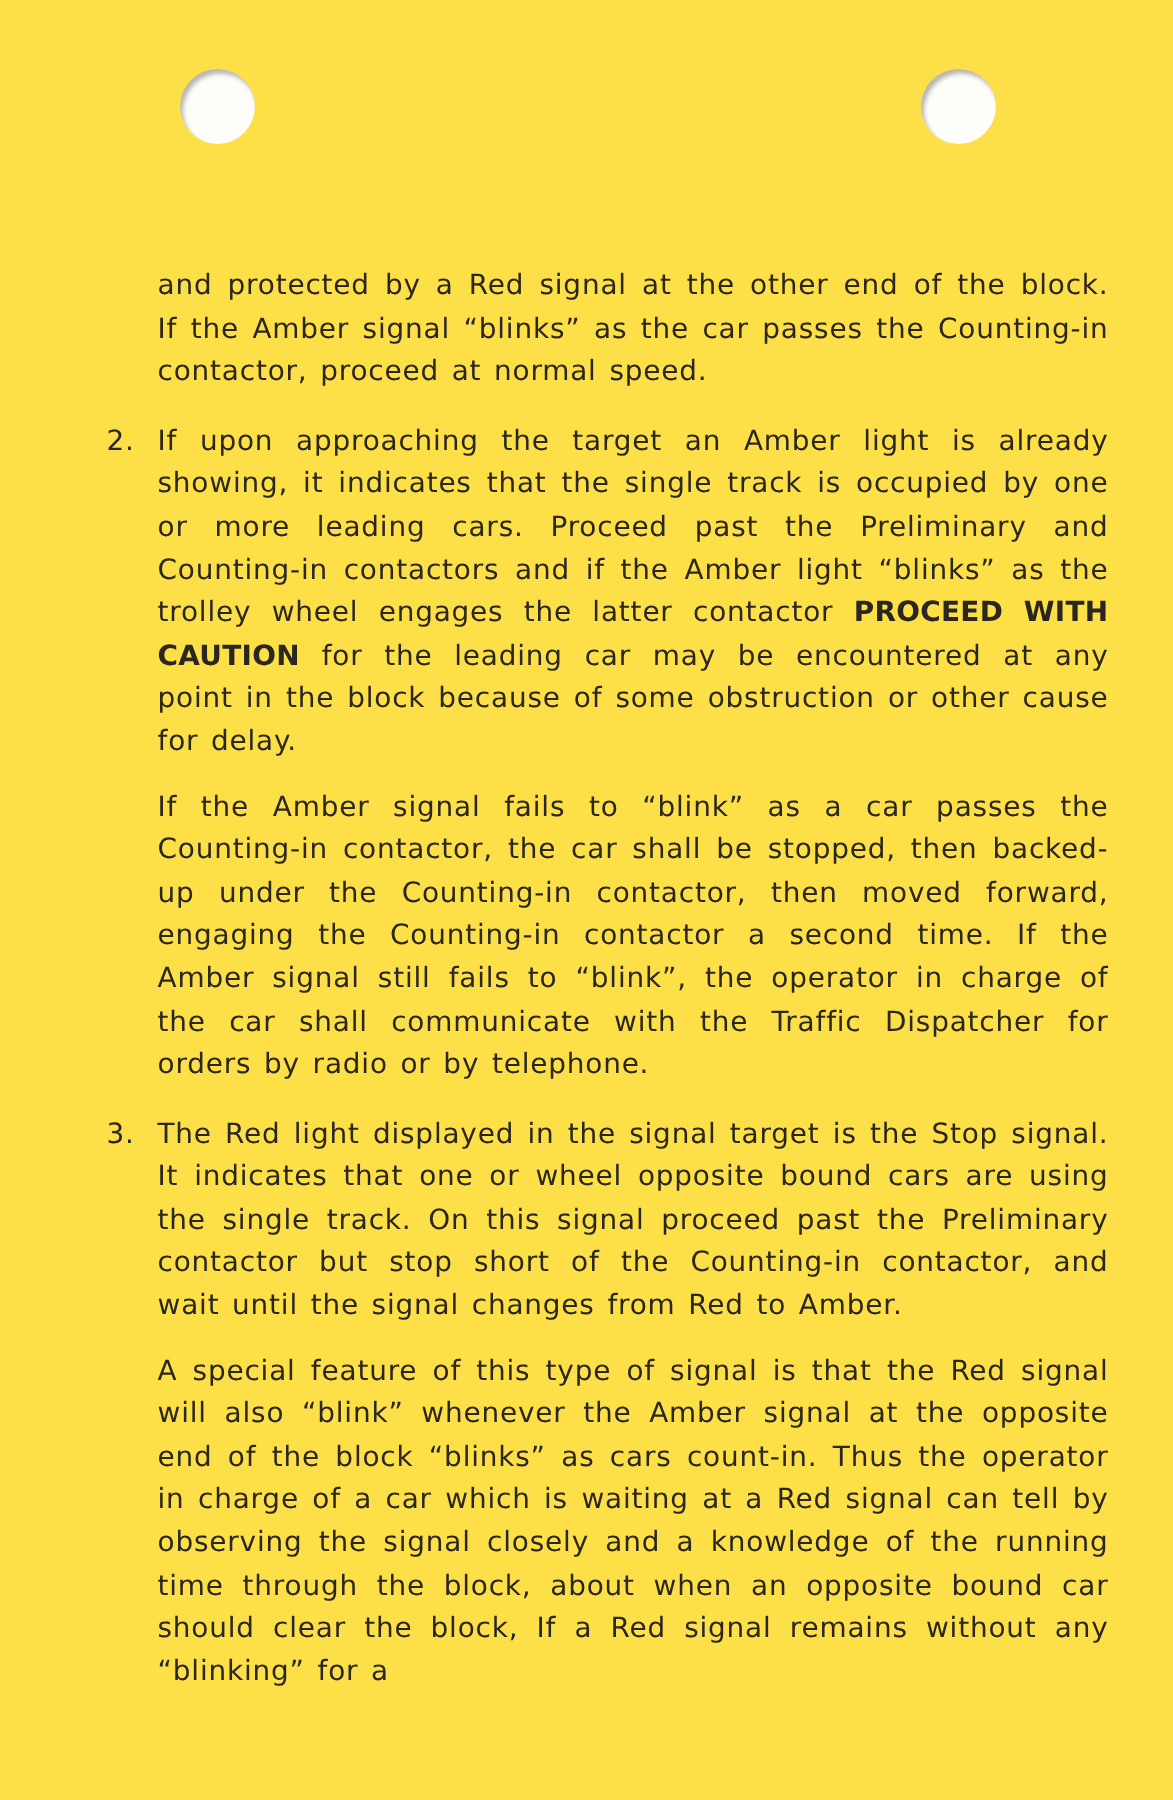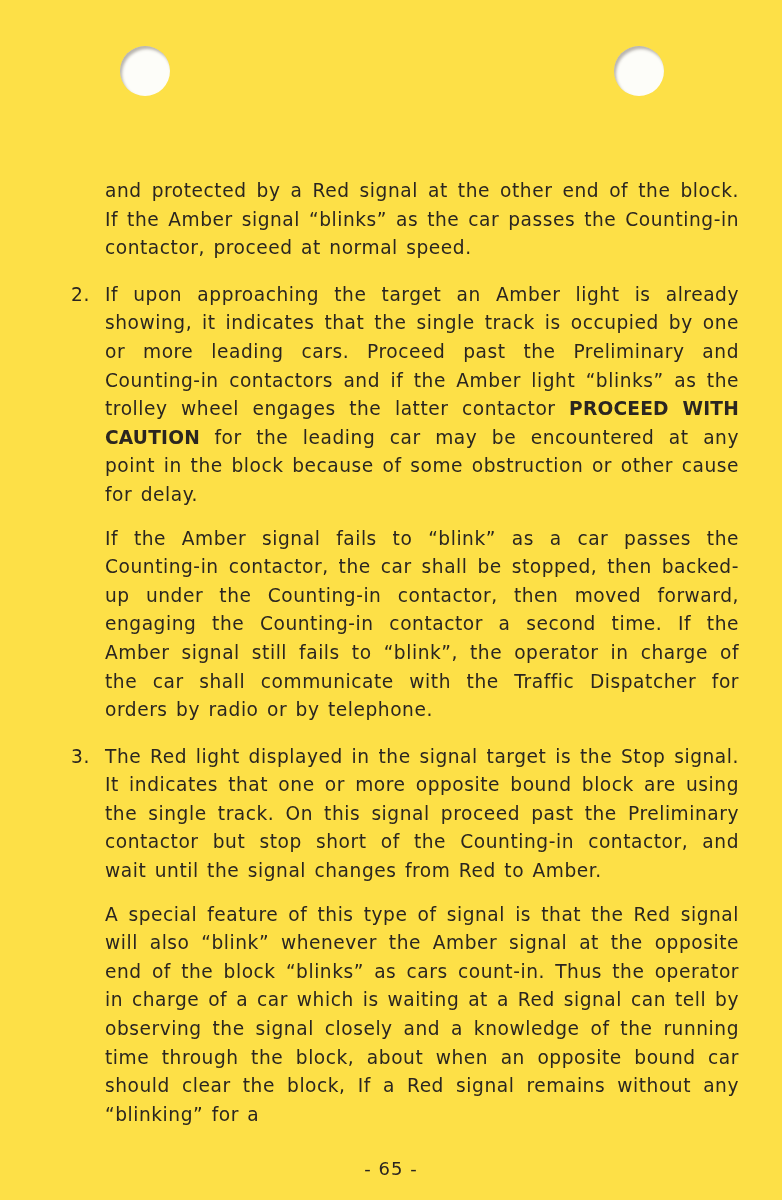--- a/index.html
+++ b/index.html
@@ -83,20 +83,19 @@
 
     <div class="numbered">
       <span class="num">2.</span>
       <p class="para"><span>If upon approaching the target an Amber light is already showing, it indicates that the single track is occupied by one or more leading cars.  Proceed past the Preliminary and Counting-in contactors and if the Amber light “blinks” as the trolley wheel engages the latter contactor </span><span class="bold">PRO­CEED WITH CAUTION</span><span> for the leading car may be en­countered at any point in the block because of some obstruction or other cause for delay.</span></p>
     </div>
 
     <p class="para gap">If the Amber signal fails to “blink” as a car passes the Counting-in contactor, the car shall be stopped, then backed-up under the Counting-in contactor, then moved forward, engaging the Counting-in contactor a second time.  If the Amber signal still fails to “blink”, the oper­ator in charge of the car shall communicate with the Traffic Dispatcher for orders by radio or by telephone.</p>
 
     <div class="numbered">
       <span class="num">3.</span>
-      <p class="para">The Red light displayed in the signal target is the Stop signal.  It indicates that one or more opposite bound block are using the single track.  On this signal proceed past the Preliminary contactor but stop short of the Counting-in contactor, and wait until the signal changes from Red to Amber.</p>
+      <p class="para">The Red light displayed in the signal target is the Stop signal.  It indicates that one or wheel opposite bound cars are using the single track.  On this signal proceed past the Preliminary contactor but stop short of the Counting-in contactor, and wait until the signal changes from Red to Amber.</p>
     </div>
 
     <p class="para gap">A special feature of this type of signal is that the Red signal will also “blink” whenever the Amber signal at the opposite end of the block “blinks” as cars count-in. Thus the operator in charge of a car which is waiting at a Red signal can tell by observing the signal closely and a knowledge of the running time through the block, about when an opposite bound car should clear the block, If a Red signal remains without any “blinking” for a</p>
   </div>
 
-  <div class="page-number">- 65 -</div>
 </div>
 
 </body></html>

